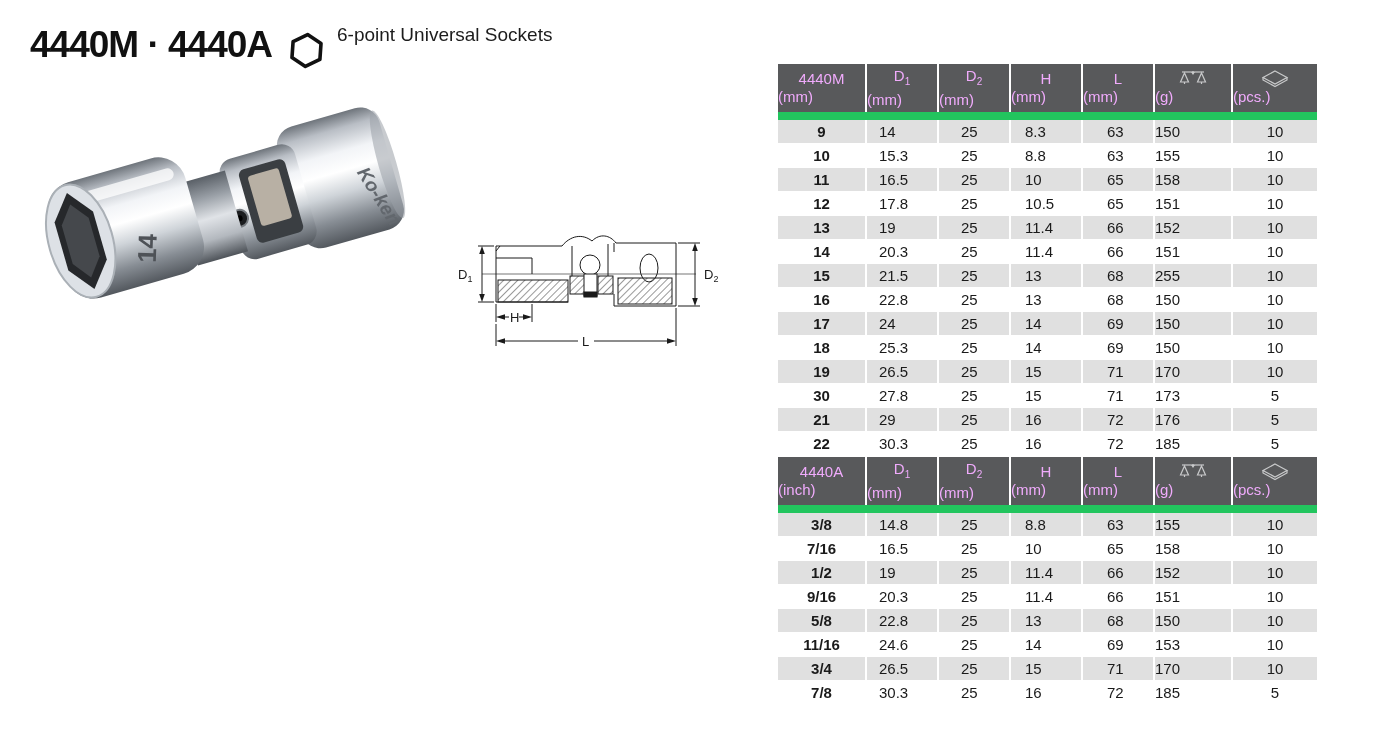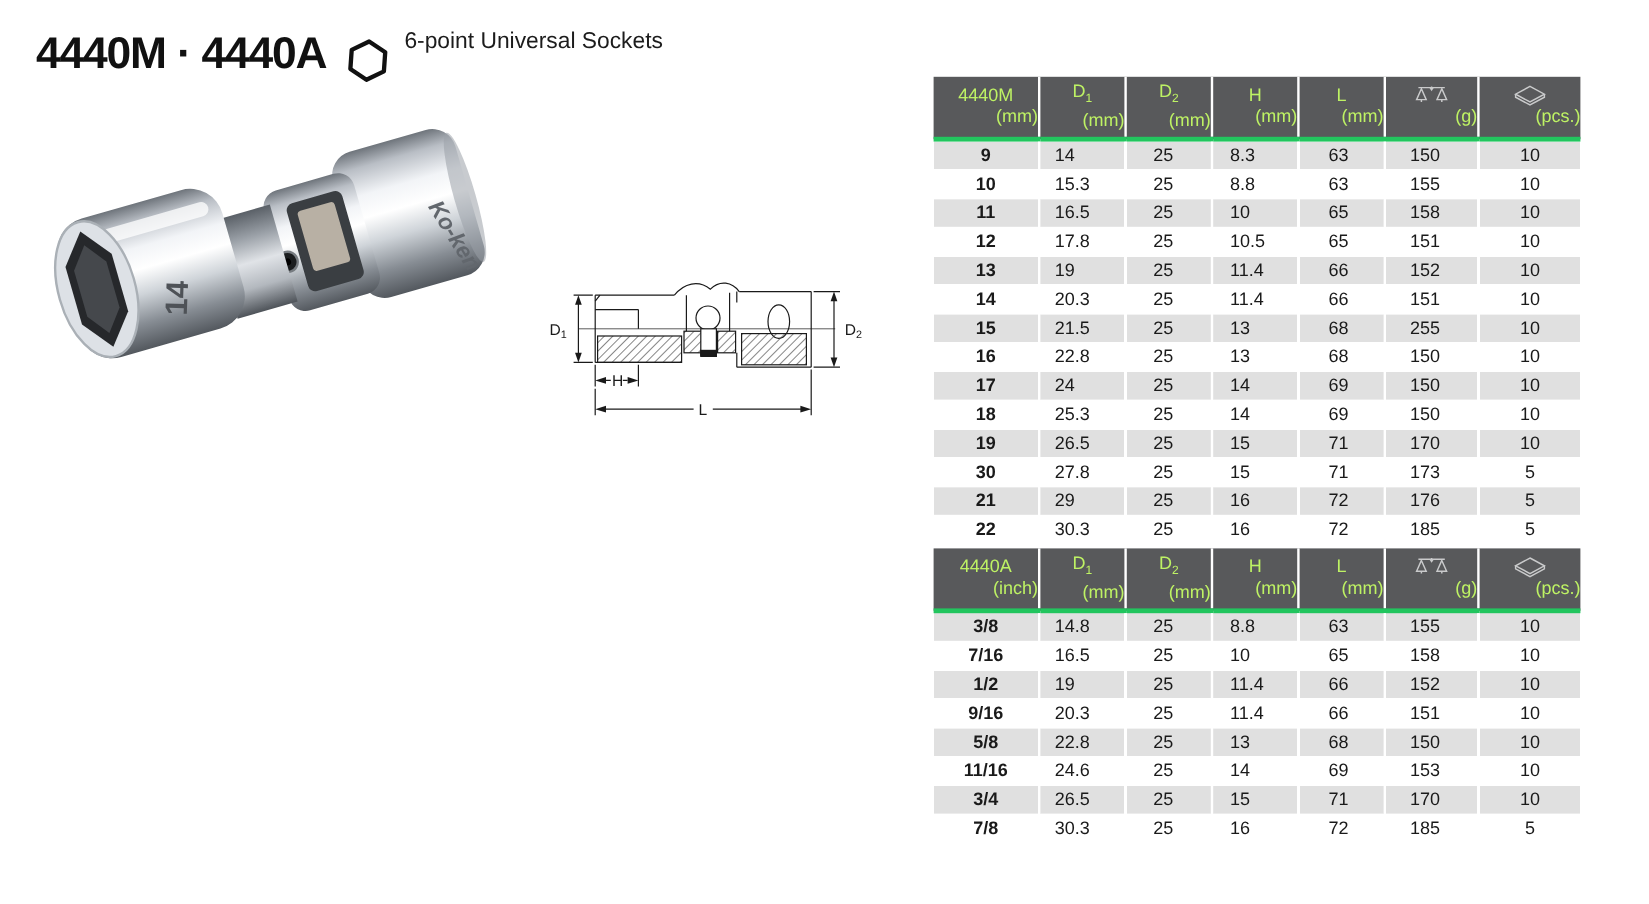--- a/index.html
+++ b/index.html
@@ -21,43 +21,43 @@
   .photo-wrap { position:absolute; left:26px; top:90px; width:408px; height:258px; }
   
   .drawing-wrap { position:absolute; left:452px; top:218px; width:280px; height:145px; }
   .drawing-wrap text { font-family:"Liberation Sans","DejaVu Sans",sans-serif; font-size:13px; fill:#1a1a1a; }
   .drawing-wrap .svg-sub { font-size:9px; }
   
   .spec-table {
     position:absolute; width:539px; border-collapse:collapse; table-layout:fixed;
   }
   .spec-table th {
-    background:#58595B; color:#bef264; font-weight:400; font-size:15px;
+    background:#58595B; color:#f0abfc; font-weight:400; font-size:15px;
     height:52px; vertical-align:middle; padding:2px 0 4px;
-    border-right:2px solid #ffffff; border-bottom:4px solid #22c55e;
+    border-right:2px solid #ffffff; border-bottom:8px solid #22c55e;
   }
   .spec-table th:last-child { border-right:none;margin-left:28px; }
   .hl1 { line-height:19px; text-align:center; }
-  .hl2 { line-height:17px; text-align:right; }
+  .hl2 { line-height:17px; text-align:left; }
   .hl1 sub { font-size:10px; }
   .icon-line { height:19px; display:flex; align-items:center; justify-content:center; }
   .spec-table td {
     height:23px; font-size:15px; color:#1a1a1a; padding:0; line-height:23px;
     border-right:2px solid #ffffff; border-bottom:1px solid #ffffff;
     white-space:nowrap; overflow:hidden;
   }
   .spec-table td:last-child { border-right:none; }
   .spec-table tbody tr:nth-child(odd) td { background:#E0E0E0; }
   .spec-table tbody tr:nth-child(even) td { background:#ffffff; }
   .spec-table tbody td.c0 { background:#E2EEF7; font-weight:700; text-align:center; }
   .spec-table td.c1 { padding-left:12px; }
   .spec-table td.c2 { padding-left:22px; }
   .spec-table td.c3 { padding-left:14px; }
   .spec-table td.c4 { padding-left:24px; }
-  .spec-table td.c5 { padding-left:20px; }
+  .spec-table td.c5 { }
   .spec-table td.c6 { text-align:center; }
   .table-m { left:778px; top:64px; }
   .table-a { left:778px; top:457px; }
 </style>
 </head>
 <body>
 
 <div class="page">
 
   <div class="page-title">4440M · 4440A</div>

